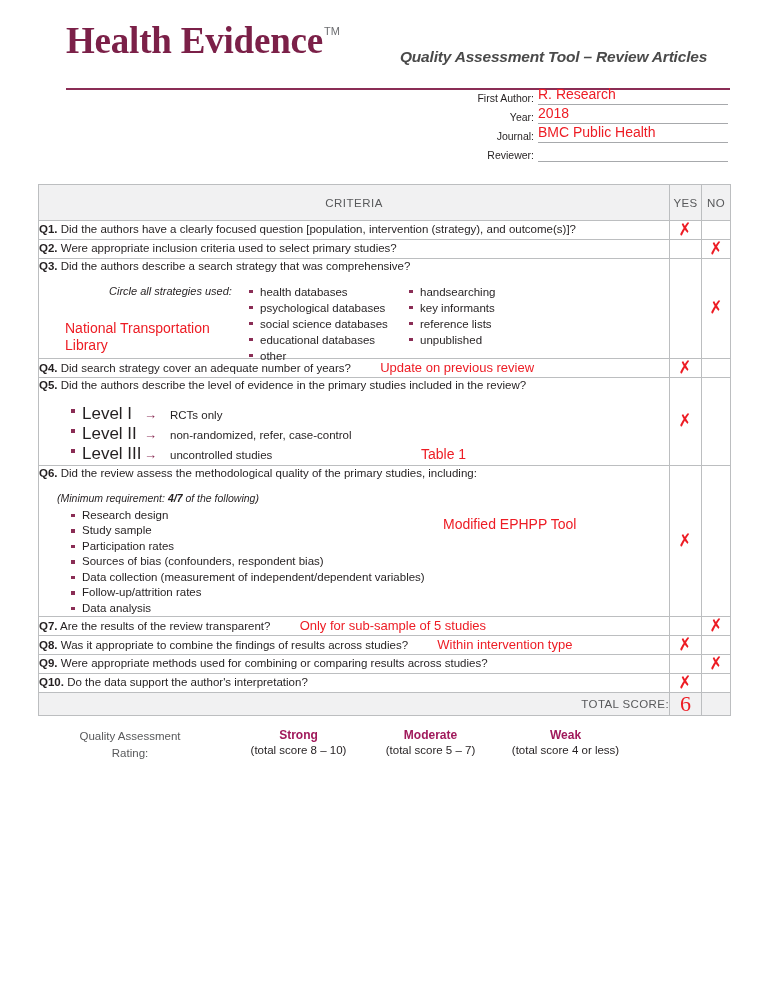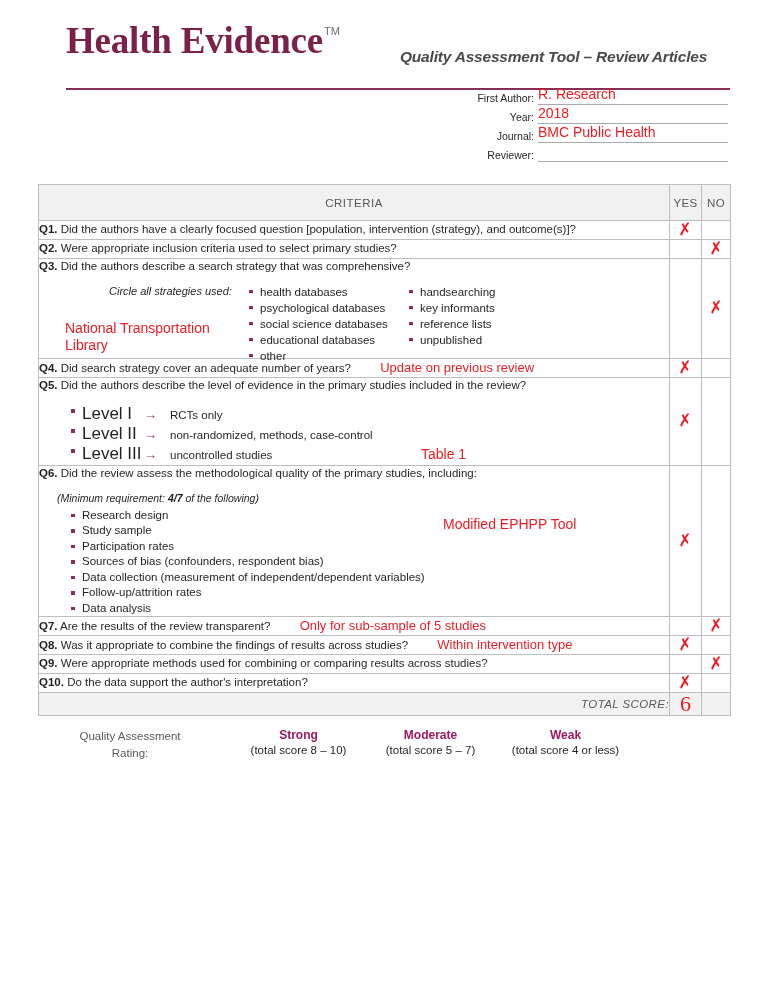--- a/index.html
+++ b/index.html
@@ -341,21 +341,20 @@
   }
 
   
   td.total-label {
     background: #f1f1f2;
     text-align: right;
     padding: 7px 12px 7px 0;
     font-size: 11.5px;
     color: #58595b;
     letter-spacing: 0.4px;
-    font-style: italic;
   }
   td.total-value {
     background: #f1f1f2;
     text-align: center;
     color: #ed1c24;
     font-family: "Liberation Serif", serif;
     font-size: 22px;
     line-height: 1;
     padding: 2px 0 4px 0;
   }
@@ -519,21 +518,21 @@
             <span>Did the authors describe the level of evidence in the primary studies included in the review?</span>
             <div class="q5-body">
               <div class="lvl-row">
                 <span class="lvl-name">Level I</span>
                 <span class="lvl-arrow">→</span>
                 <span class="lvl-desc">RCTs only</span>
               </div>
               <div class="lvl-row">
                 <span class="lvl-name">Level II</span>
                 <span class="lvl-arrow">→</span>
-                <span class="lvl-desc">non-randomized, methods, case-control</span>
+                <span class="lvl-desc">non-randomized, refer, case-control</span>
               </div>
               <div class="lvl-row">
                 <span class="lvl-name">Level III</span>
                 <span class="lvl-arrow">→</span>
                 <span class="lvl-desc">uncontrolled studies</span>
               </div>
               <div class="q5-note">Table 1</div>
             </div>
           </td>
           <td class="mark"><span class="xmark">✗</span></td>

